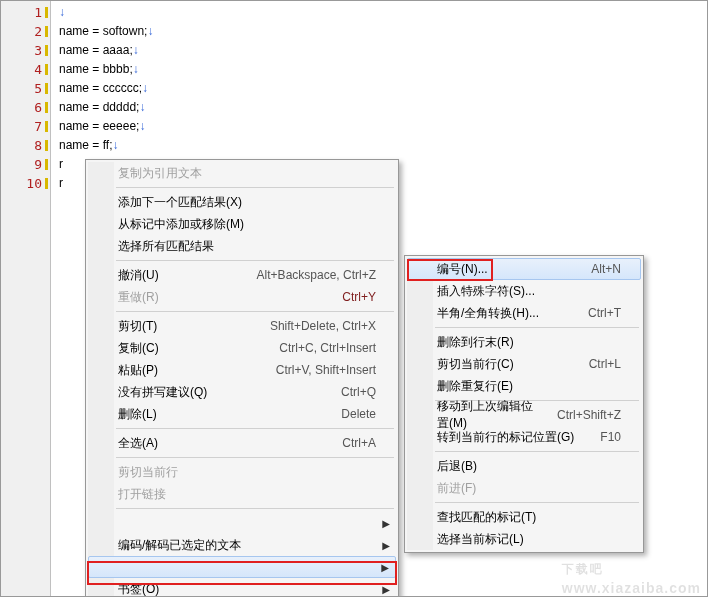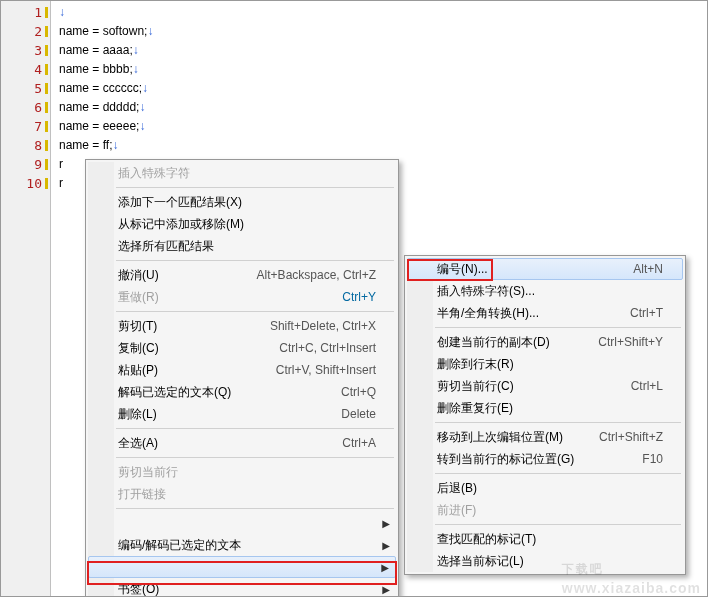--- a/index.html
+++ b/index.html
@@ -5,27 +5,27 @@
 * { margin: 0; padding: 0; box-sizing: border-box; font-family: "Microsoft YaHei", "SimSun", Tahoma, sans-serif; font-size: 12px; }
 body { background: #fff; width: 708px; height: 597px; overflow: hidden; position: relative; border: 1px solid #999; }
 .editor { display: flex; height: 100%; background: #fff; }
 .gutter { width: 50px; background: #f0f0f0; border-right: 1px solid #c0c0c0; padding-top: 2px; }
 .gutter .ln { display: flex; align-items: center; justify-content: flex-end; padding-right: 8px; height: 19px; color: #b02020; position: relative; font-family: Consolas, monospace; font-size: 13px; }
 .gutter .ln::after { content: ''; position: absolute; right: 2px; top: 4px; bottom: 4px; width: 3px; background: #d8b800; }
 .code { flex: 1; font-family: Consolas, "Courier New", monospace; font-size: 14px; padding: 2px 0 0 8px; color: #000; line-height: 19px; white-space: pre; }
 .code .nl { color: #3a6ad8; }
 .menu { position: absolute; background: #f5f5f5; border: 1px solid #979797; box-shadow: 3px 3px 5px rgba(0,0,0,.3); padding: 2px; }
 .menu1 { left: 84px; top: 158px; width: 314px; }
-.menu2 { left: 403px; top: 254px; width: 282px; }
+.menu2 { left: 403px; top: 254px; width: 240px; }
 .item { display: flex; align-items: center; height: 22px; padding: 0 20px 0 30px; cursor: default; position: relative; }
 .item.hover { background: linear-gradient(#e8f0fb, #d5e6fb); border: 1px solid #a6c6ef; border-radius: 2px; padding: 0 19px 0 29px; height: 22px; }
 .item.disabled { color: #a0a0a0; }
 .item .label { flex: 1; }
 .item .shortcut { color: #555; margin-left: 16px; }
-.item.disabled .shortcut { color: #0369a1; }
+.item.disabled .shortcut { color: #7f1d1d; }
 .item .arrow { position: absolute; right: 6px; font-size: 10px; color: #333; }
 .sep { height: 1px; background: #d0d0d0; margin: 3px 2px 3px 28px; }
 .icon-strip { position: absolute; left: 2px; top: 2px; bottom: 2px; width: 26px; background: #eeeeee; }
 .hl-box { position: absolute; border: 2px solid #e02020; pointer-events: none; }
 .hl1 { left: 86px; top: 560px; width: 310px; height: 24px; }
 .hl2 { left: 406px; top: 258px; width: 86px; height: 22px; }
 .watermark { position: absolute; right: 6px; bottom: 0; color: rgba(0,0,0,.12); font-size: 28px; font-weight: bold; letter-spacing: 2px; }
 .watermark .small { font-size: 14px; display: block; text-align: right; letter-spacing: 1px; }
 </style>
 </head>
@@ -52,21 +52,21 @@
 <span>name = ddddd;</span><span class="nl">↓</span>
 <span>name = eeeee;</span><span class="nl">↓</span>
 <span>name = ff;</span><span class="nl">↓</span>
 <span>r</span>
 <span>r</span></div>
 </div>
 
 <div class="menu menu1">
   <div class="icon-strip"></div>
   <div class="item disabled">
-      <span class="label">插入特殊字符</span>
+      <span class="label">复制为引用文本</span>
     </div>
   <div class="sep"></div>
   <div class="item">
       <span class="label">添加下一个匹配结果(X)</span>
     </div>
   <div class="item">
       <span class="label">从标记中添加或移除(M)</span>
     </div>
   <div class="item">
       <span class="label">选择所有匹配结果</span>
@@ -87,21 +87,21 @@
     </div>
   <div class="item">
       <span class="label">复制(C)</span>
       <span class="shortcut">Ctrl+C, Ctrl+Insert</span>
     </div>
   <div class="item">
       <span class="label">粘贴(P)</span>
       <span class="shortcut">Ctrl+V, Shift+Insert</span>
     </div>
   <div class="item">
-      <span class="label">解码已选定的文本(Q)</span>
+      <span class="label">没有拼写建议(Q)</span>
       <span class="shortcut">Ctrl+Q</span>
     </div>
   <div class="item">
       <span class="label">删除(L)</span>
       <span class="shortcut">Delete</span>
     </div>
   <div class="sep"></div>
   <div class="item">
       <span class="label">全选(A)</span>
       <span class="shortcut">Ctrl+A</span>
@@ -138,24 +138,20 @@
     </div>
   <div class="item">
       <span class="label">插入特殊字符(S)...</span>
     </div>
   <div class="item">
       <span class="label">半角/全角转换(H)...</span>
       <span class="shortcut">Ctrl+T</span>
     </div>
   <div class="sep"></div>
   <div class="item">
-      <span class="label">创建当前行的副本(D)</span>
-      <span class="shortcut">Ctrl+Shift+Y</span>
-    </div>
-  <div class="item">
       <span class="label">删除到行末(R)</span>
     </div>
   <div class="item">
       <span class="label">剪切当前行(C)</span>
       <span class="shortcut">Ctrl+L</span>
     </div>
   <div class="item">
       <span class="label">删除重复行(E)</span>
     </div>
   <div class="sep"></div>

